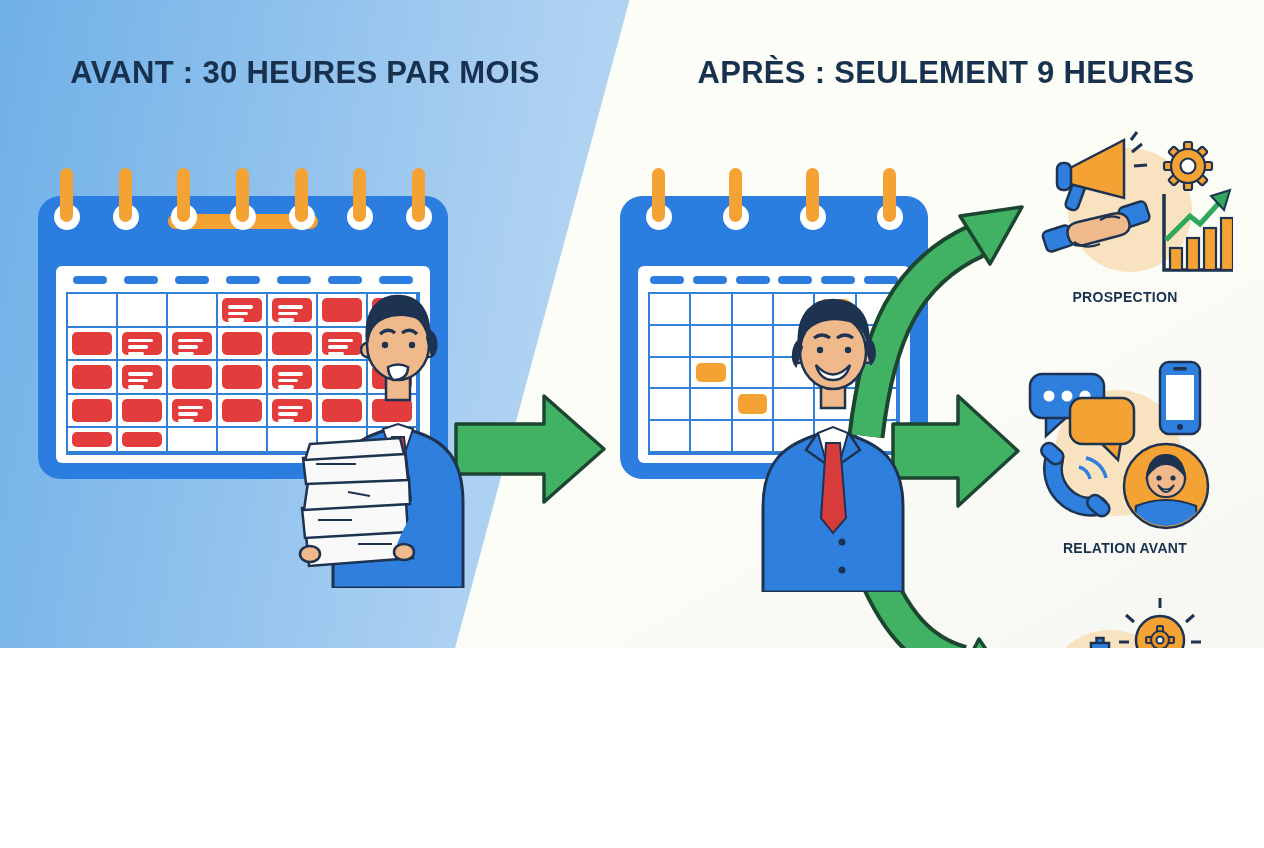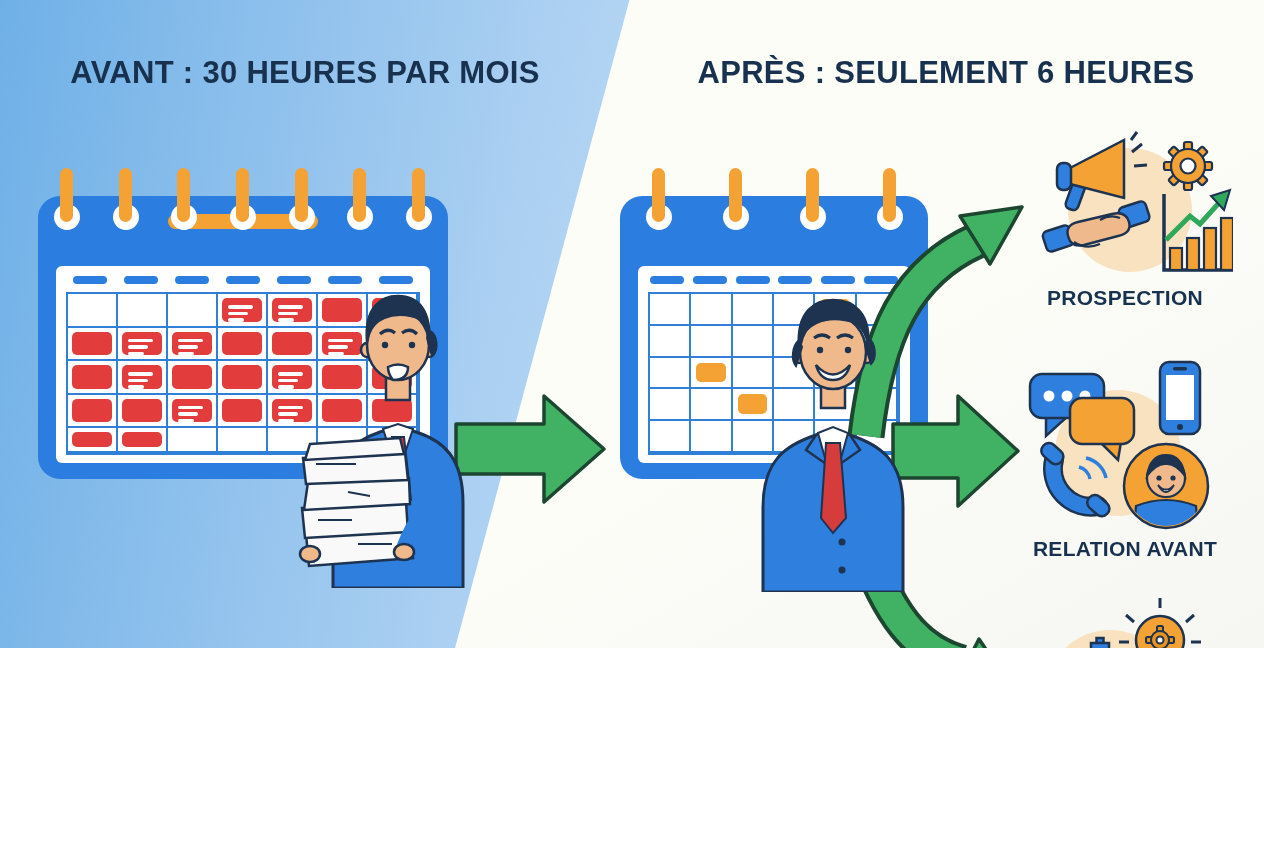--- a/index.html
+++ b/index.html
@@ -30,35 +30,35 @@
   .cell{border-right:2px solid #3080d8;border-bottom:2px solid #3080d8;display:flex;}
   .ev{flex:1;margin:4px;border-radius:5px;}
   .ev.busy{background:#e23c3c;}
   .ev.free{background:#f3a233;margin:5px;}
   .ev.lines{padding-top:4px;}
   .ev.lines i{display:block;height:3.5px;background:#ffffff;border-radius:2px;margin:3px 0 0 6px;width:62%;}
   .ev.lines i:nth-child(2){width:50%;}
   .ev.lines i:nth-child(3){width:40%;}
 
   .layer{position:absolute;}
-  .outcome-label{position:absolute;font-weight:bold;color:#17314e;font-size:21px;line-height:27px;
+  .outcome-label{position:absolute;font-weight:bold;color:#17314e;font-size:14px;line-height:27px;
                  text-align:center;letter-spacing:.3px;}
   #label-prospection{left:1015px;top:284px;width:220px;}
   #label-relation{left:1000px;top:535px;width:250px;}
   #label-strategie{left:1015px;top:780px;width:220px;}
 </style>
 </head>
 <body>
 
 <div class="canvas">
 
   <div class="bg-left"></div>
 
   <div class="title" id="title-before">AVANT : 30 HEURES PAR MOIS</div>
-  <div class="title" id="title-after">APRÈS : SEULEMENT 6 HEURES</div>
+  <div class="title" id="title-after">APRÈS : SEULEMENT 9 HEURES</div>
 
   <div class="calendar" style="left:38px;top:168px;width:410px;height:311px;">
     <div class="cal-frame">
       <div class="cal-titlebar" style="display: block;"></div>
       <div class="cal-inner">
         <div class="dash-row">
             <span class="dash"></span>
             <span class="dash"></span>
             <span class="dash"></span>
             <span class="dash"></span>

